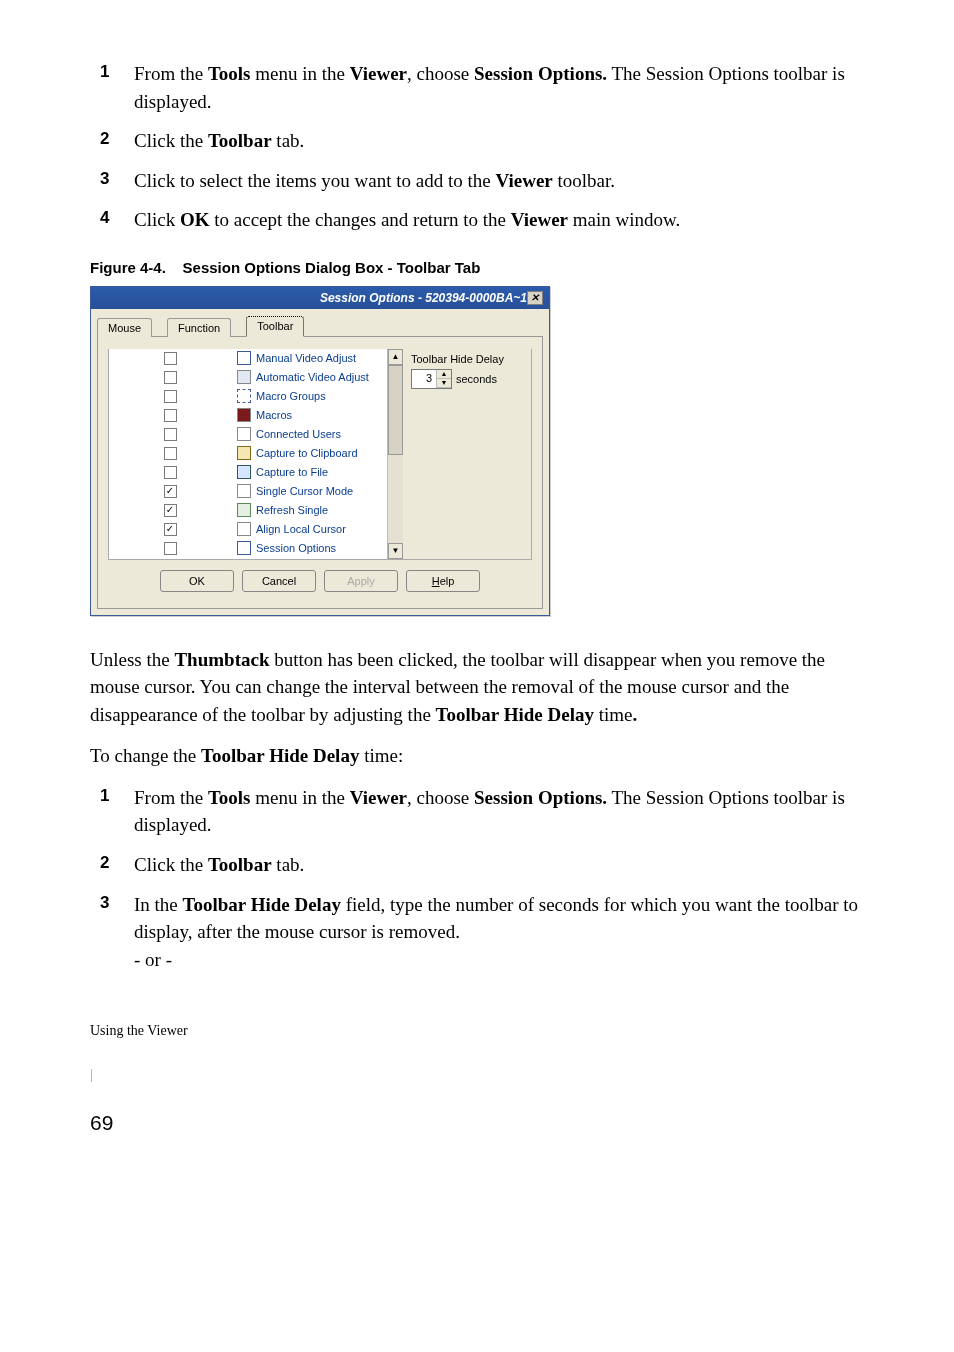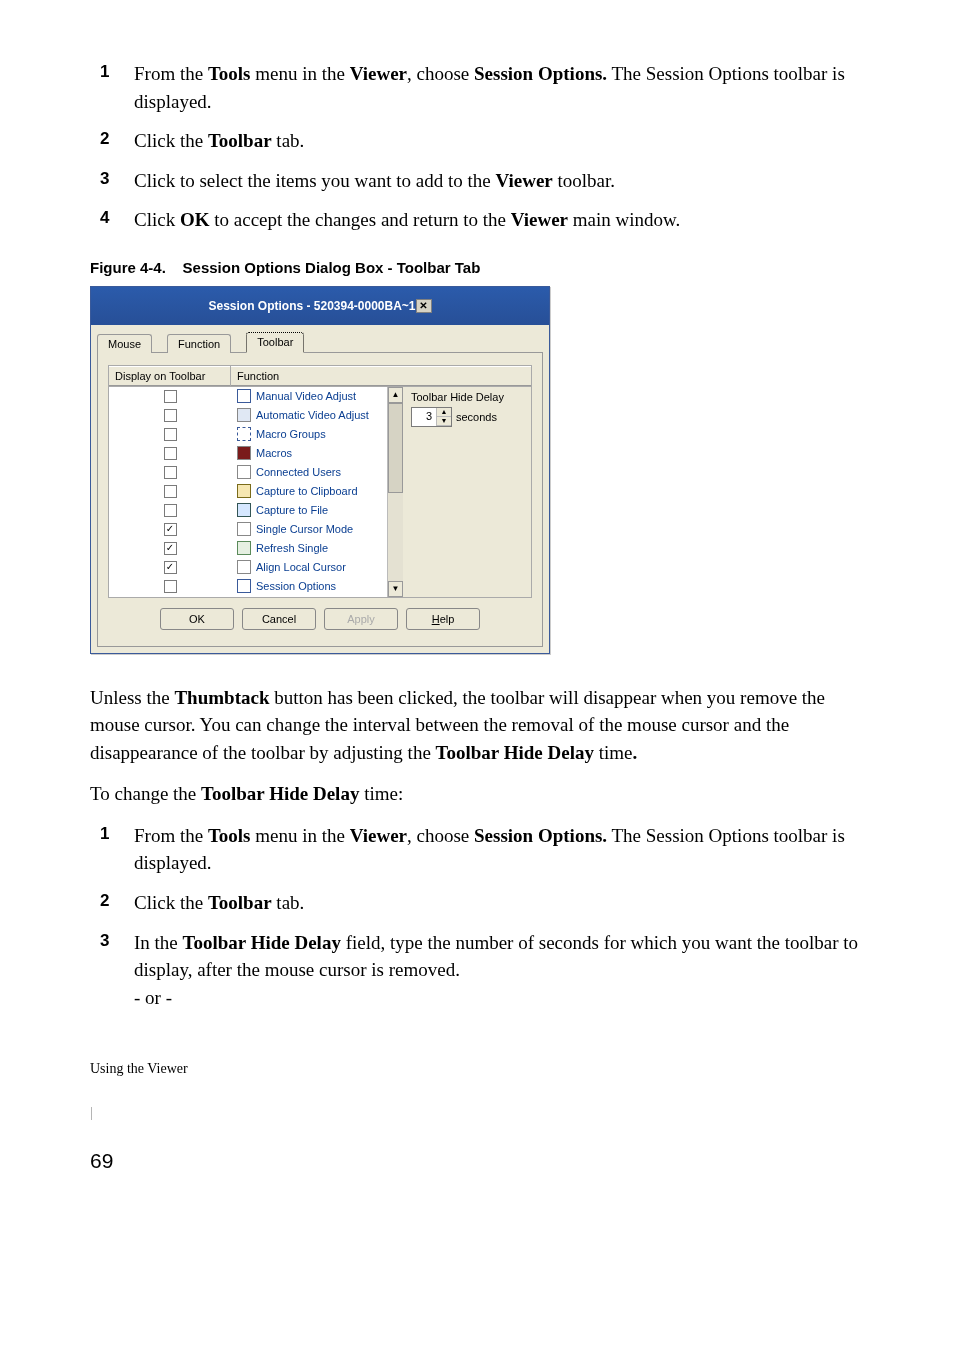--- a/index.html
+++ b/index.html
@@ -47,24 +47,25 @@
     font-size: 11px;
     background: #ece9d8;
     border: 1px solid #3a5a9a;
     box-shadow: 1px 1px 0 rgba(0,0,0,.2);
   }
   .titlebar {
     background: linear-gradient(#2b5bab, #274f97);
     color: #fff;
     font-weight: 700;
     font-size: 12px;
-    padding: 12px 6px;
+    padding: 4px 6px;
     display: flex;
     align-items: center;
-    justify-content: center;
+    justify-content: flex-end;
+    font-style: italic;
   }
   .closebox {
     width: 16px; height: 14px;
     background: #d6d2c4;
     border: 1px solid #808080;
     font-family: Arial, sans-serif;
     font-size: 10px;
     line-height: 12px;
     text-align: center;
     color: #000;
@@ -305,30 +306,20 @@
     <div class="titlebar">
       <span>Session Options - 520394-0000BA~1</span>
       <span class="closebox">✕</span>
     </div>
     <div class="tabstrip">
       <div class="tab">Mouse</div>
       <div class="tab">Function</div>
       <div class="tab active">Toolbar</div>
     </div>
     <div class="panel">
-      <div class="inner-box">
-        <div class="left-col">
-          <div class="dcol">
-            <div class="colhdr">Display on Toolbar</div>
-          </div>
-          <div class="fcol">
-            <div class="colhdr">Function</div>
-          </div>
-        </div>
-      </div>
 
       <div class="inner-box" style="border-top:none;">
         <div class="left-col listbox">
           <div class="listcol chk" id="chk-col">
               <div class="row">
                 <span class="chkbox"></span>
               </div>
               <div class="row">
                 <span class="chkbox"></span>
               </div>

